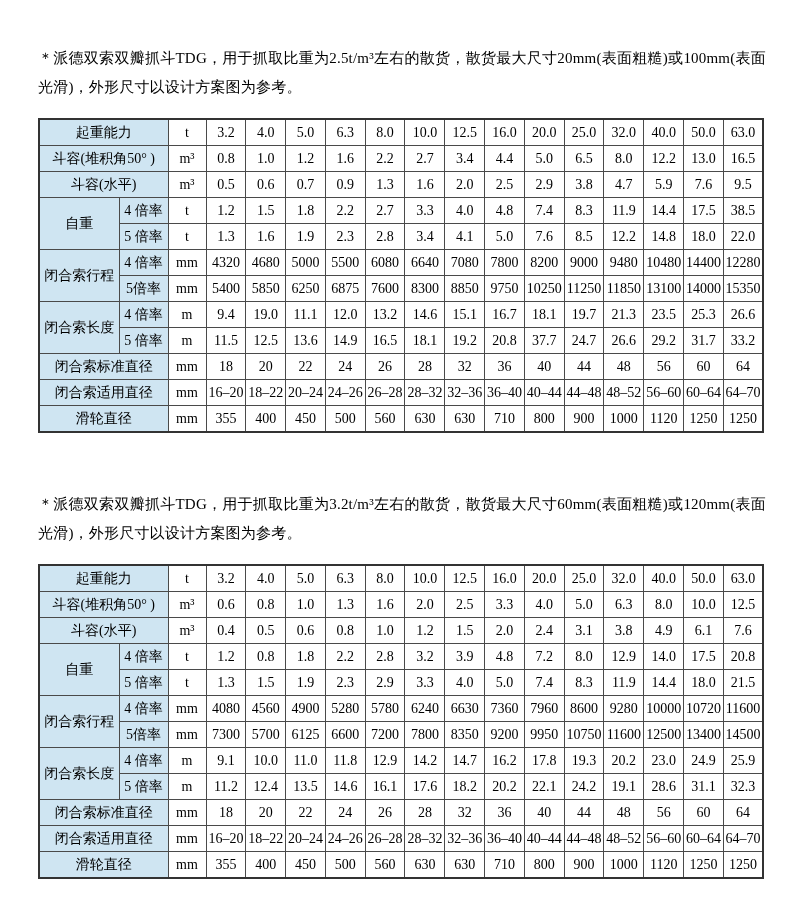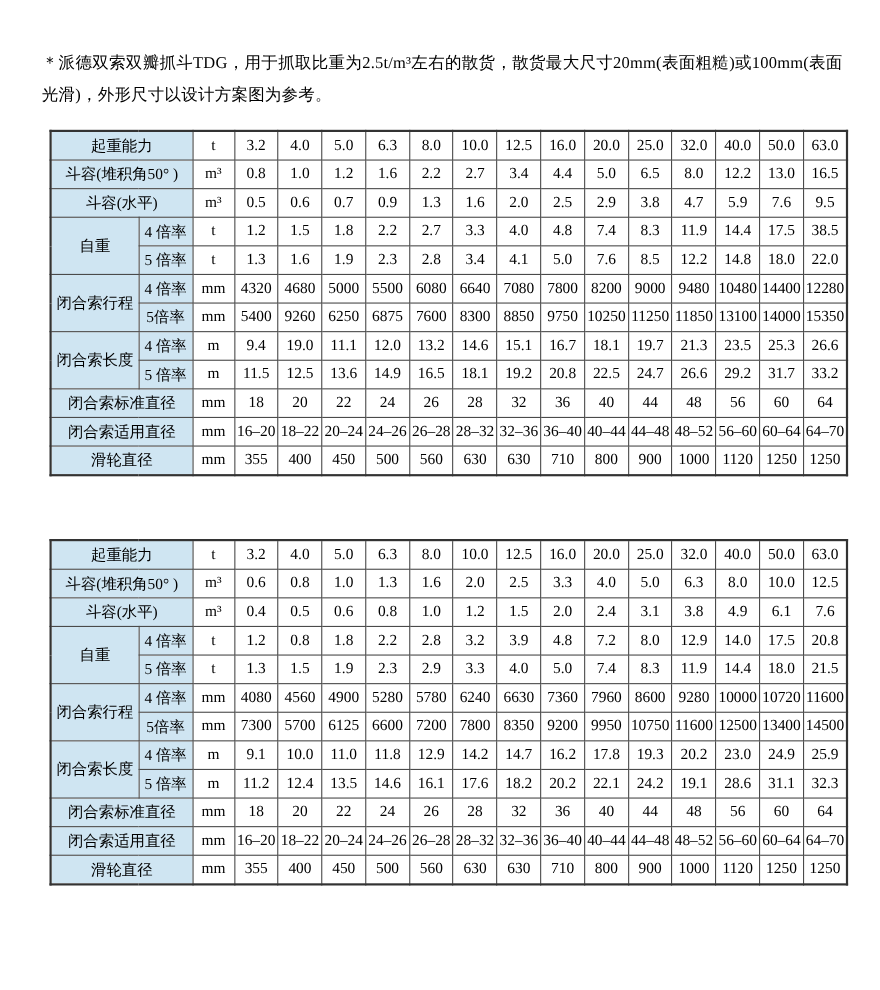--- a/index.html
+++ b/index.html
@@ -23,21 +23,21 @@
     width: 728px;
     font-size: 15px;
     line-height: 29px;
     text-align: justify;
     letter-spacing: 0.2px;
   }
   table.spec-table {
     border-collapse: collapse;
     table-layout: fixed;
     width: 725px;
-    margin: 0 0 57px 7px;
+    margin: 0 0 57px 0;
     border: 2px solid var(--outer-border, #333333);
   }
   table.spec-table td {
     border: 1px solid var(--border, #4a4a4a);
     height: 25px;
     padding: 0 1px;
     text-align: center;
     vertical-align: middle;
     font-size: 14px;
     white-space: nowrap;
@@ -188,21 +188,21 @@
             <td class="val">9000</td>
             <td class="val">9480</td>
             <td class="val">10480</td>
             <td class="val">14400</td>
             <td class="val">12280</td>
           </tr>
           <tr>
             <td class="lbl">5倍率</td>
             <td class="unit">mm</td>
             <td class="val">5400</td>
-            <td class="val">9260</td>
+            <td class="val">5850</td>
             <td class="val">6250</td>
             <td class="val">6875</td>
             <td class="val">7600</td>
             <td class="val">8300</td>
             <td class="val">8850</td>
             <td class="val">9750</td>
             <td class="val">10250</td>
             <td class="val">11250</td>
             <td class="val">11850</td>
             <td class="val">13100</td>
@@ -232,21 +232,21 @@
             <td class="lbl">5 倍率</td>
             <td class="unit">m</td>
             <td class="val">11.5</td>
             <td class="val">12.5</td>
             <td class="val">13.6</td>
             <td class="val">14.9</td>
             <td class="val">16.5</td>
             <td class="val">18.1</td>
             <td class="val">19.2</td>
             <td class="val">20.8</td>
-            <td class="val">22.5</td>
+            <td class="val">37.7</td>
             <td class="val">24.7</td>
             <td class="val">26.6</td>
             <td class="val">29.2</td>
             <td class="val">31.7</td>
             <td class="val">33.2</td>
           </tr>
           <tr>
             <td class="lbl" colspan="2">闭合索标准直径</td>
             <td class="unit">mm</td>
             <td class="val">18</td>
@@ -298,20 +298,21 @@
             <td class="val">1000</td>
             <td class="val">1120</td>
             <td class="val">1250</td>
             <td class="val">1250</td>
           </tr>
         </tbody>
     </table>
   </section>
 
   <section>
+    <p class="intro">＊派德双索双瓣抓斗TDG，用于抓取比重为3.2t/m³左右的散货，散货最大尺寸60mm(表面粗糙)或120mm(表面光滑)，外形尺寸以设计方案图为参考。</p>
     <table class="spec-table">
       <colgroup>
         <col class="c-main">
           <col class="c-sub">
           <col class="c-unit">
         <col class="c-val">
           <col class="c-val">
           <col class="c-val">
           <col class="c-val">
           <col class="c-val">

